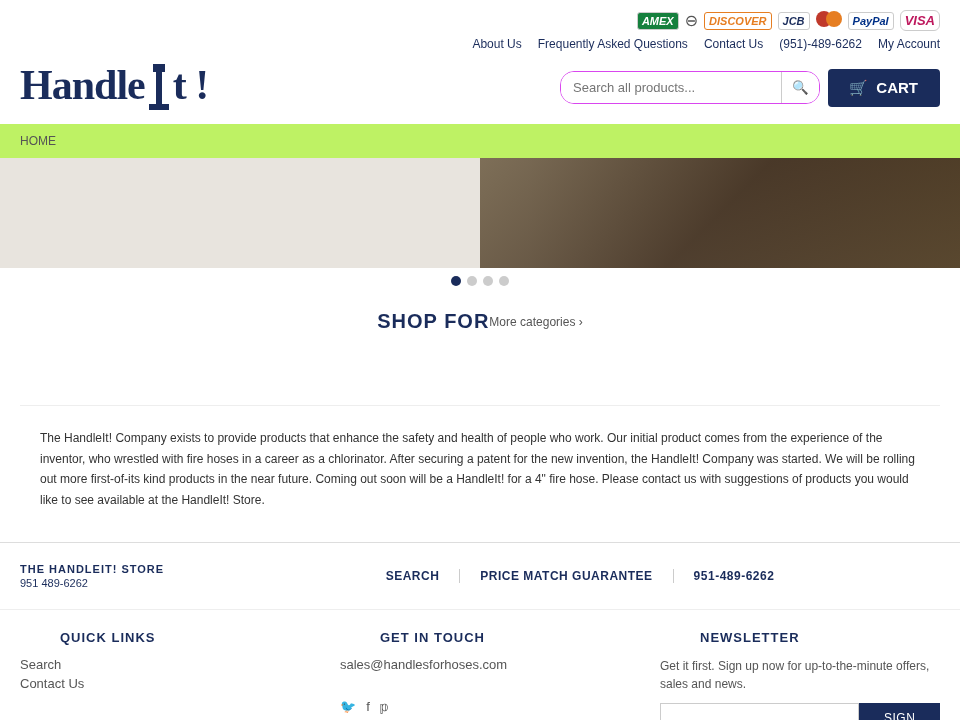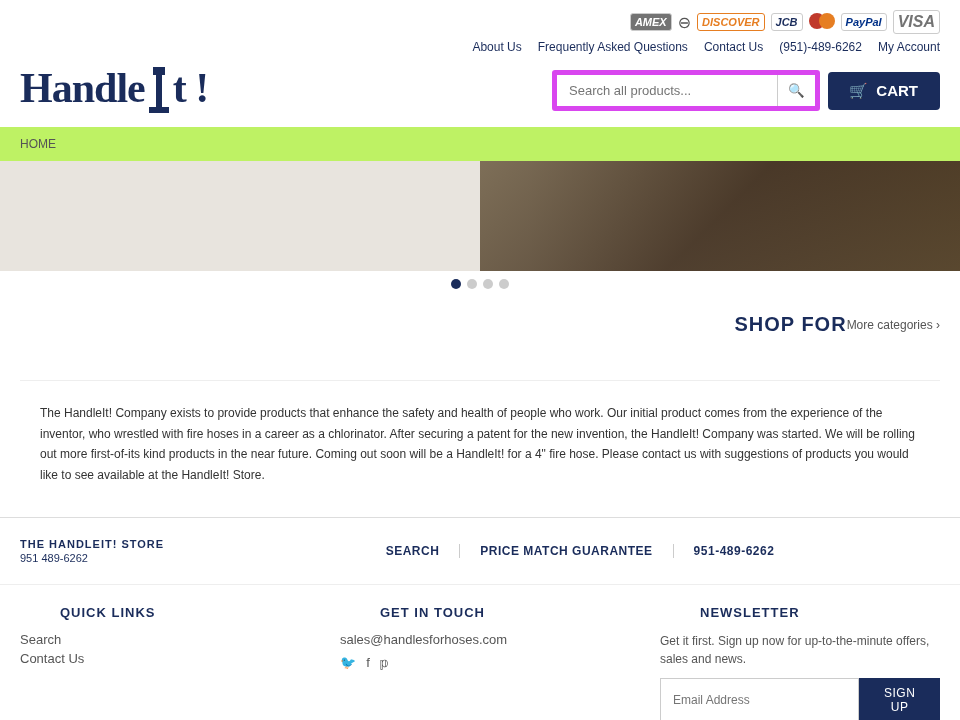--- a/index.html
+++ b/index.html
@@ -2,57 +2,57 @@
 <html><head>
   <meta charset="utf-8">
   <style>
     * { margin: 0; padding: 0; box-sizing: border-box; }
     body { font-family: Arial, sans-serif; font-size: 13px; color: #333; background: #fff; width: 960px; }
 
     
     .header { padding: 10px 20px; }
     .header-top { display: flex; justify-content: flex-end; align-items: center; gap: 6px; margin-bottom: 6px; }
     .payment-icon { font-size: 11px; color: #1a2c5b; font-weight: bold; border: 1px solid #ccc; padding: 2px 4px; border-radius: 3px; font-style: italic; }
-    .payment-icon.amex { background: #737373; color: white; }
+    .payment-icon.amex { background: #15803d; color: white; }
     .payment-icon.discover { color: #e67e22; border-color: #e67e22; }
     .payment-icon.jcb { color: #1a2c5b; }
     .payment-icon.paypal { color: #003087; }
-    .payment-icon.visa { color: #737373; font-size: 16px; }
+    .payment-icon.visa { color: #be185d; font-size: 13px; border-radius: 6px; }
 
     .header-nav { display: flex; justify-content: flex-end; align-items: center; gap: 16px; font-size: 12px; color: #1a2c5b; margin-bottom: 10px; }
     .header-nav a { color: #1a2c5b; text-decoration: none; }
 
     .header-main { display: flex; justify-content: space-between; align-items: center; }
     .logo { display: flex; align-items: flex-end; }
     .logo-text { font-size: 42px; font-weight: 900; color: #1a2c5b; font-family: Georgia, serif; letter-spacing: -1px; }
 
     .header-right { display: flex; flex-direction: column; align-items: flex-end; gap: 8px; }
     .search-cart { display: flex; align-items: center; gap: 8px; }
-    .search-box { display: flex; align-items: center; border: 5px solid #d946ef; border-radius: 3px; overflow: hidden; }
+    .search-box { display: flex; align-items: center; border: 1px solid #d946ef; border-radius: 14px; overflow: hidden; }
     .search-box input { border: none; outline: none; padding: 8px 12px; font-size: 13px; width: 220px; color: #999; }
     .search-btn { background: #fff; border: none; border-left: 1px solid #ccc; padding: 8px 10px; cursor: pointer; color: #555; }
 
     .cart-btn { background: #1a2c5b; color: white; border: none; padding: 10px 22px; font-size: 15px; font-weight: bold; border-radius: 4px; cursor: pointer; display: flex; align-items: center; gap: 8px; }
 
     
     .breadcrumb { background: #bef264; padding: 10px 20px; font-size: 12px; color: #555; }
     .breadcrumb a { color: #555; text-decoration: none; }
 
     
     .hero { position: relative; height: 110px; background: linear-gradient(to right, #e8e4de 55%, #4a3a2a 100%); overflow: hidden; }
     .hero-image-sim { position: absolute; right: 0; top: 0; width: 50%; height: 100%; background: linear-gradient(135deg, #6b5a40 0%, #3d2b1a 50%, #5c4a30 100%); opacity: 0.85; }
 
     
     .carousel-dots { display: flex; justify-content: center; gap: 6px; padding: 8px 0; background: #fff; }
     .dot { width: 10px; height: 10px; border-radius: 50%; background: #ccc; }
     .dot.active { background: #1a2c5b; }
 
     
     .shop-section { padding: 16px 20px 10px; }
-    .shop-header { display: flex; justify-content: flex-end; align-items: center; margin-bottom: 4px; }
+    .shop-header { display: flex; justify-content: center; align-items: center; margin-bottom: 32px; }
     .shop-title { font-size: 20px; font-weight: bold; color: #1a2c5b; letter-spacing: 1px; text-transform: uppercase; }
     .more-categories { color: #555; font-size: 12px; text-decoration: none; }
 
     
     .shop-categories { min-height: 30px; }
 
     
     .about-section { padding: 22px 20px; font-size: 12px; line-height: 1.7; color: #333; border-top: 1px solid #eee; margin: 0 20px; }
 
     
@@ -62,21 +62,21 @@
     .footer-store-phone { font-size: 11px; color: #1a2c5b; margin-top: 2px; }
     .footer-links-mid { display: flex; align-items: center; gap: 0; flex: 1; justify-content: center; }
     .footer-link-btn { color: #1a2c5b; font-size: 12px; font-weight: bold; letter-spacing: 0.5px; text-transform: uppercase; text-decoration: none; padding: 0 20px; border-right: 1px solid #ccc; }
     .footer-link-btn:last-child { border-right: none; }
 
     
     .footer-bottom { display: flex; padding: 20px; gap: 40px; border-top: 1px solid #eee; margin-top: 10px; }
     .footer-col { flex: 1; }
     .footer-col-title { font-size: 13px; font-weight: bold; color: #1a2c5b; letter-spacing: 1px; text-transform: uppercase; margin-bottom: 12px; margin-left: 40px; }
     .footer-col a { display: block; color: #555; text-decoration: none; font-size: 13px; margin-bottom: 4px; }
-    .footer-email { font-size: 13px; color: #555; margin-bottom: 8px; }
+    .footer-email { font-size: 13px; color: #555; margin-bottom: 27px; }
     .social-icons { display: flex; gap: 10px; margin-top: 8px; }
     .social-icon { font-size: 22px; color: #1a2c5b; text-decoration: none; }
 
     
     .newsletter-text { font-size: 12px; color: #555; margin-bottom: 10px; line-height: 1.5; }
     .newsletter-form { display: flex; gap: 0; }
     .newsletter-input { border: 1px solid #ccc; padding: 8px 12px; font-size: 12px; width: 200px; outline: none; color: #000000; }
     .newsletter-btn { background: #1a2c5b; color: white; border: none; padding: 8px 14px; font-size: 12px; font-weight: normal; cursor: pointer; letter-spacing: 0.5px; }
 
     .circle-icon { display: inline-block; width: 16px; height: 16px; border-radius: 50%; }

